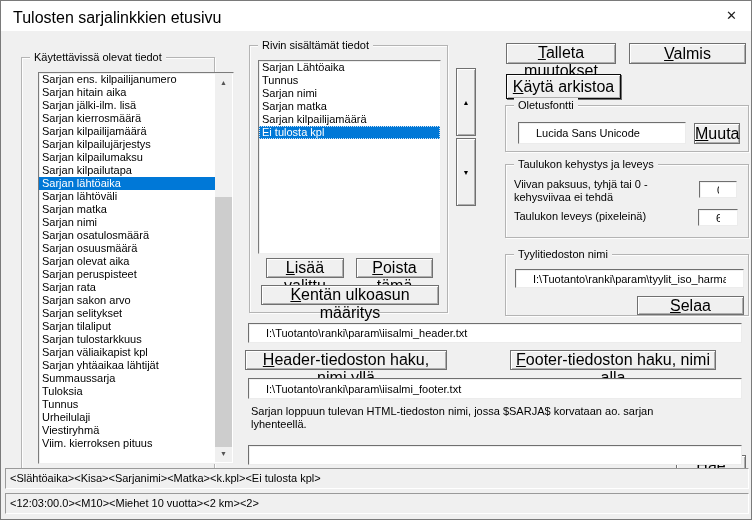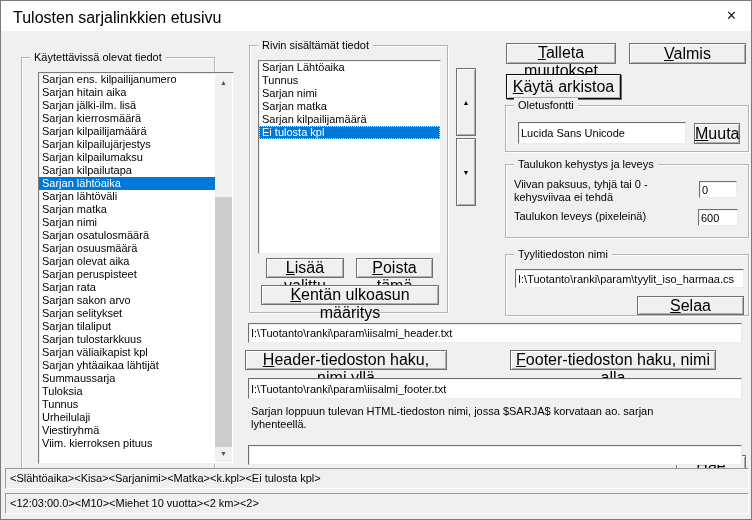--- a/index.html
+++ b/index.html
@@ -11,21 +11,21 @@
   .groupbox{position:absolute;border:1px solid #b4b4b4;box-shadow:inset 1px 1px 0 rgba(255,255,255,.85),1px 1px 0 rgba(255,255,255,.85);}
   .legend{position:absolute;top:-8px;left:8px;background:#f0f0f0;padding:0 4px;font-size:11px;color:#000;line-height:14px;white-space:nowrap;}
   .listbox{position:absolute;background:#fff;border:1px solid;border-color:#7b7b7b #efefef #efefef #7b7b7b;box-shadow:inset 1px 1px 0 rgba(0,0,0,.07);overflow:hidden;}
   .li{height:13px;line-height:13px;font-size:11px;padding:0 3px;white-space:nowrap;overflow:hidden;color:#000;}
   .li.sel{background:#0078d7;color:#fff;}
   #row-list .li.sel{outline:1px dotted #cfe2f3;outline-offset:-1px;}
   .btn{position:absolute;background:#f0f0f0;border:1px solid #707070;box-shadow:inset 1px 1px 0 #ffffff,inset -1px -1px 0 #aeaeae;font-size:16px;color:#000;text-align:center;padding:0;cursor:default;}
   .btn .accel{display:inline-block;}
   .btn .accel::first-letter{text-decoration:underline;}
   .btn-default{border:1px solid #0a0a0a;box-shadow:inset 1px 1px 0 #ffffff,inset -1px -1px 0 #aeaeae,1px 1px 0 #6e6e6e;}
-  .field{position:absolute;background:#fff;border:1px solid;border-color:#6f6f6f #ececec #ececec #6f6f6f;box-shadow:inset 1px 1px 0 rgba(0,0,0,.06);font-size:11px;padding:1px 2px;color:#000;white-space:nowrap;overflow:hidden;}
+  .field{position:absolute;background:#fff;border:1px solid;border-color:#6f6f6f #ececec #ececec #6f6f6f;box-shadow:inset 1px 1px 0 rgba(0,0,0,.06);font-size:11px;padding:1px 17px;color:#000;white-space:nowrap;overflow:hidden;}
   input.field{outline:none;}
   .lbl{position:absolute;font-size:11px;color:#000;line-height:13px;white-space:nowrap;}
   .hint{position:absolute;font-size:11px;color:#000;line-height:13px;}
   .statusbar{position:absolute;height:21px;background:#f0f0f0;border:1px solid;border-color:#9a9a9a #ffffff #ffffff #9a9a9a;font-size:11px;line-height:19px;padding:0 4px;white-space:nowrap;overflow:hidden;}
   .scroll{position:absolute;top:1px;right:1px;width:17px;bottom:1px;background:#f0f0f0;}
   .sarrow{position:absolute;left:0;width:17px;height:17px;font-size:7px;color:#555;text-align:center;line-height:17px;}
   .sthumb{position:absolute;left:0;width:17px;background:#cdcdcd;}
   .updown{font-size:7px;line-height:7px;}
 </style>
 </head>

